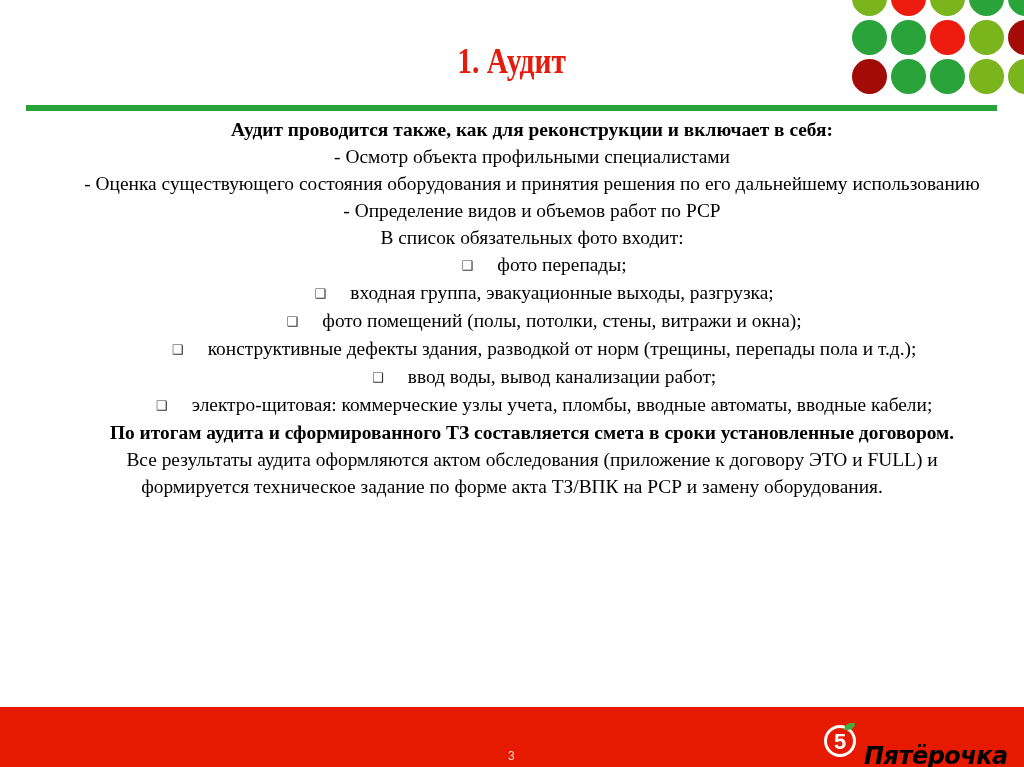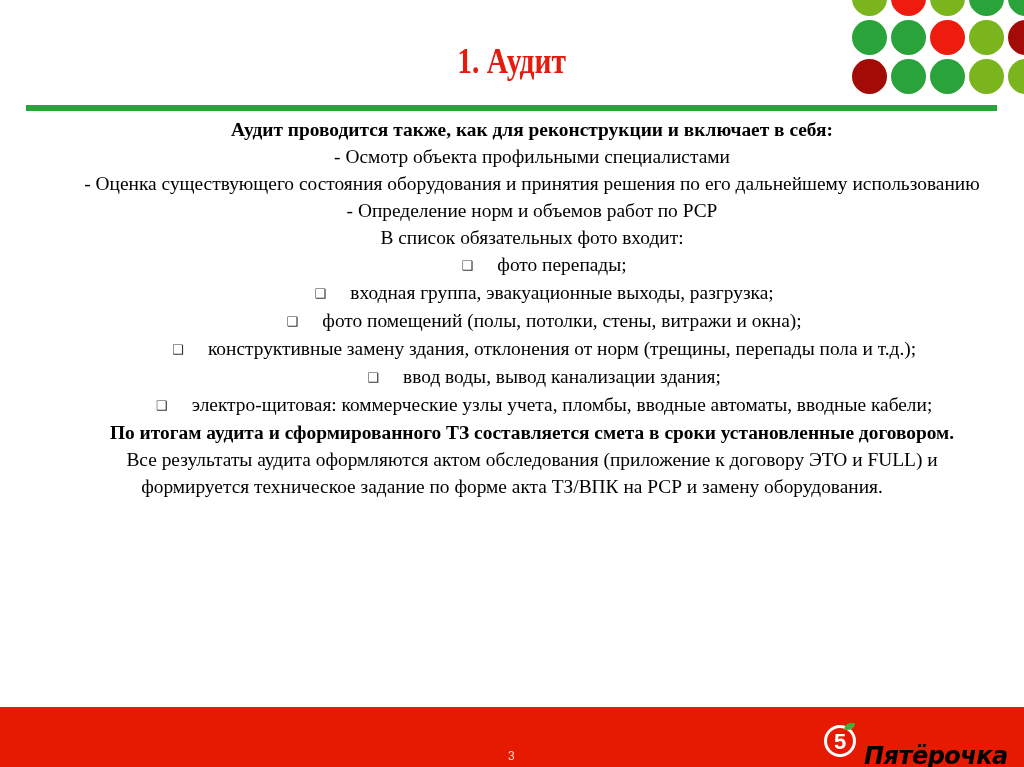--- a/index.html
+++ b/index.html
@@ -46,28 +46,28 @@
     <div class="dot" style="left: 1007.5px; top: 58.5px; background: rgb(122, 181, 29);"></div>
   </div>
 
 <div class="title">1. Аудит</div>
 <div class="rule"></div>
 
 <div class="body">
   <p class="p ind b">Аудит проводится также, как для реконструкции и включает в себя:</p>
   <p class="p ind">- Осмотр объекта профильными специалистами</p>
   <p class="p ind">- Оценка существующего состояния оборудования и принятия решения по его дальнейшему использованию</p>
-  <p class="p ind">- Определение норм и объемов работ по РСР</p>
+  <p class="p ind">- Определение видов и объемов работ по РСР</p>
   <p class="p ind">В список обязательных фото входит:</p>
 
   <p class="p bl"><span class="mark">❑</span><span>фото перепады;</span></p>
   <p class="p bl"><span class="mark">❑</span><span>входная группа, эвакуационные выходы, разгрузка;</span></p>
   <p class="p bl"><span class="mark">❑</span><span>фото помещений (полы, потолки, стены, витражи и окна);</span></p>
-  <p class="p bl"><span class="mark">❑</span><span>конструктивные замену здания, отклонения от норм (трещины, перепады пола и т.д.);</span></p>
-  <p class="p bl"><span class="mark">❑</span><span>ввод воды, вывод канализации здания;</span></p>
+  <p class="p bl"><span class="mark">❑</span><span>конструктивные дефекты здания, разводкой от норм (трещины, перепады пола и т.д.);</span></p>
+  <p class="p bl"><span class="mark">❑</span><span>ввод воды, вывод канализации работ;</span></p>
   <p class="p bl"><span class="mark">❑</span><span>электро-щитовая: коммерческие узлы учета, пломбы, вводные автоматы, вводные кабели;</span></p>
 
   <p class="p ind b">По итогам аудита и сформированного ТЗ составляется смета в сроки установленные договором.</p>
   <p class="p ind">Все результаты аудита оформляются актом обследования (приложение к договору ЭТО и FULL) и формируется техническое задание по форме акта ТЗ/ВПК на РСР и замену оборудования.</p>
 </div>
 
 <div class="footer">
   <div class="pagenum">3</div>
   <div class="logo">
     <div class="logo-mark">

